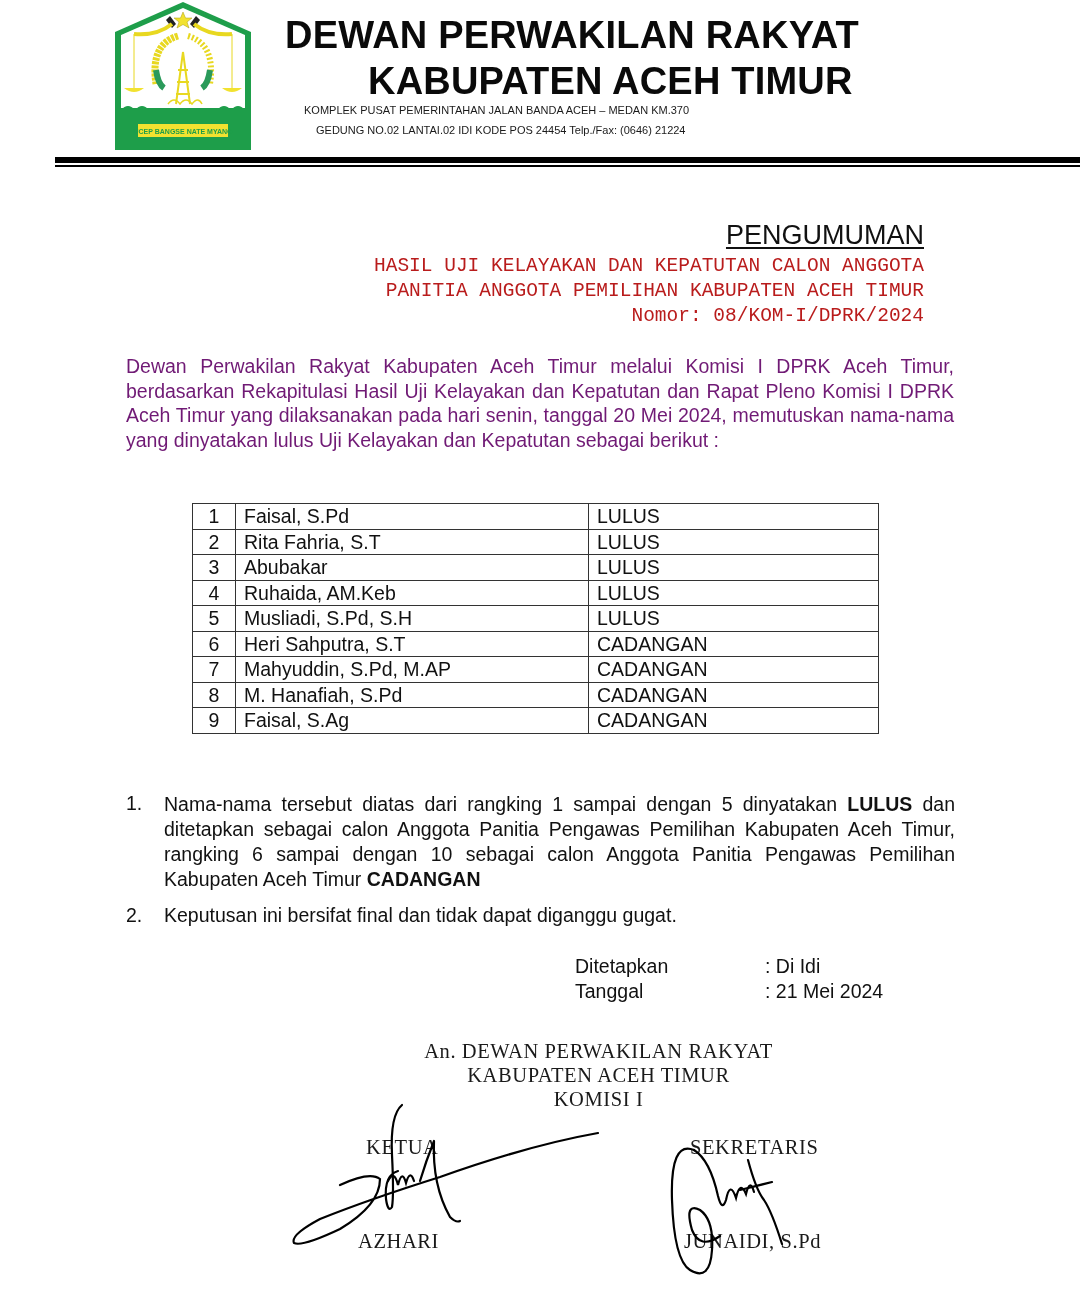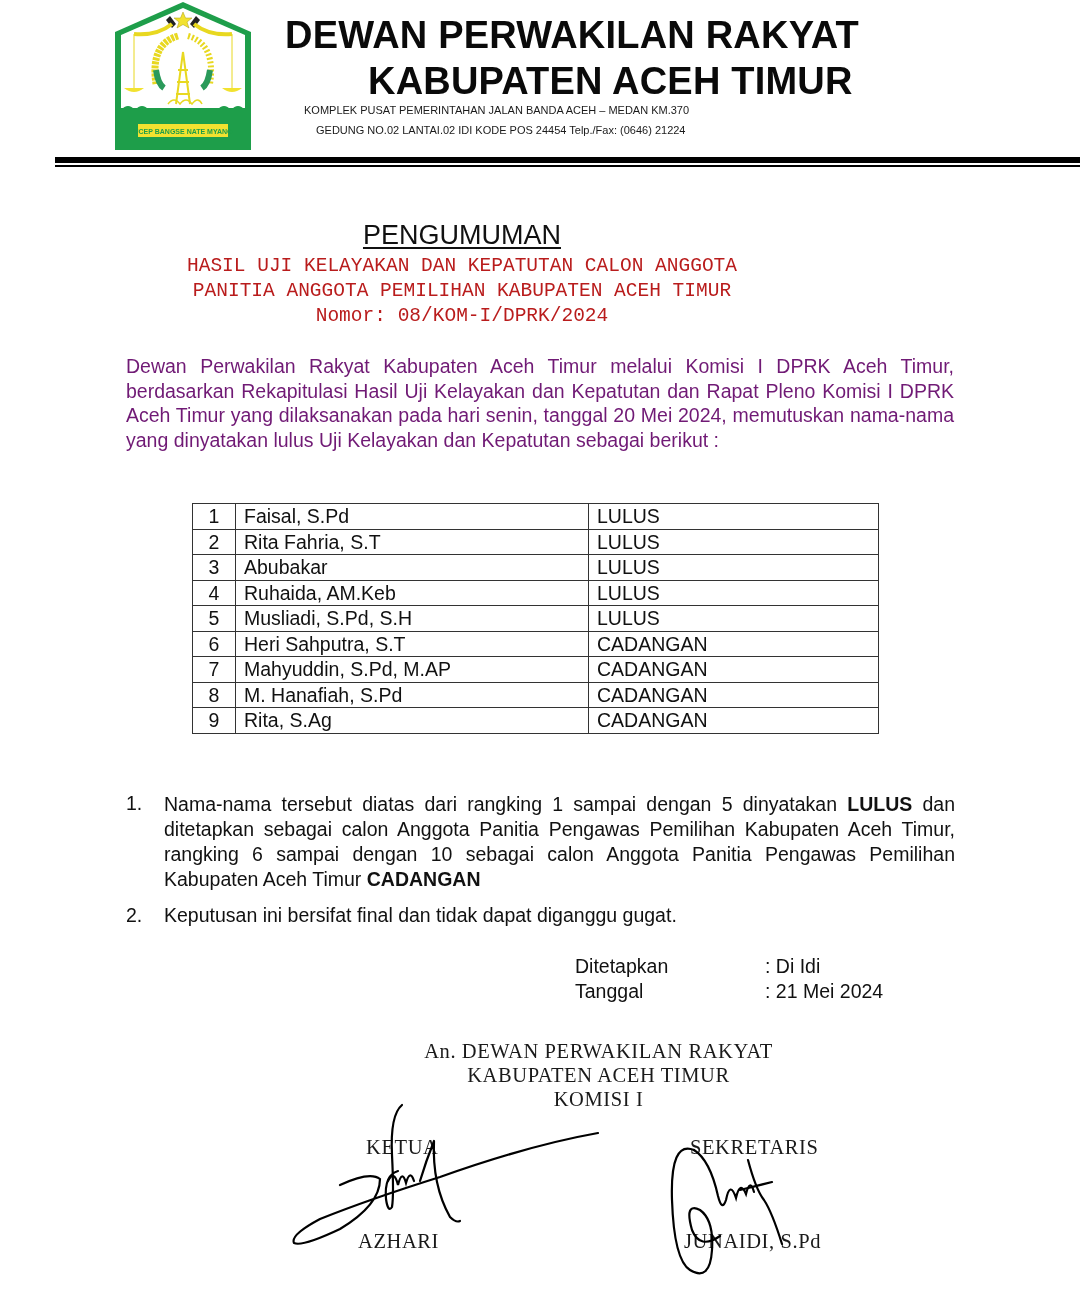--- a/index.html
+++ b/index.html
@@ -15,21 +15,21 @@
   #lh-line2 { left: 368px; top: 60px; }
   .lh-addr { font-size: 11px; white-space: nowrap; color: #1a1a1a; }
   #lh-addr1 { left: 304px; top: 104px; }
   #lh-addr2 { left: 316px; top: 124px; }
 
   
   #rule-thick { left: 55px; top: 157px; width: 1025px; height: 6px; background: #000; }
   #rule-thin { left: 55px; top: 165px; width: 1025px; height: 2px; background: #000; }
 
   
-  .center-block { left: 0; width: 924px; text-align: center; }
+  .center-block { left: 0; width: 924px; text-align: right; }
   #ann-title { top: 220px; font-size: 27px; }
   #ann-title span { text-decoration: underline; text-underline-offset: 3px; text-decoration-thickness: 2px; }
   .ann-sub { font-size: 19.5px; color: #b91c1c; font-family: Liberation Mono, monospace; }
   #ann-sub1 { top: 255px; }
   #ann-sub2 { top: 280px; }
   #ann-sub3 { top: 305px; }
 
   
   #intro { left: 126px; top: 354px; width: 828px; font-size: 19.5px; line-height: 24.6px; text-align: justify; color: #701a75; }
 
@@ -157,21 +157,21 @@
         <td class="name">Mahyuddin, S.Pd, M.AP</td>
         <td class="status">CADANGAN</td>
       </tr>
       <tr>
         <td class="no">8</td>
         <td class="name">M. Hanafiah, S.Pd</td>
         <td class="status">CADANGAN</td>
       </tr>
       <tr>
         <td class="no">9</td>
-        <td class="name">Rita, S.Ag</td>
+        <td class="name">Faisal, S.Ag</td>
         <td class="status">CADANGAN</td>
       </tr>
     </tbody>
 </table>
 
 <div id="li1-num" class="abs li-num">1.</div>
 <div id="li1-text" class="abs"><span>Nama-nama tersebut diatas dari rangking 1 sampai dengan 5 dinyatakan </span><b>LULUS</b><span> dan ditetapkan sebagai calon Anggota Panitia Pengawas Pemilihan Kabupaten Aceh Timur, rangking 6 sampai dengan 10 sebagai calon Anggota Panitia Pengawas Pemilihan Kabupaten Aceh Timur </span><b>CADANGAN</b></div>
 <div id="li2-num" class="abs li-num">2.</div>
 <div id="li2-text" class="abs">Keputusan ini bersifat final dan tidak dapat diganggu gugat.</div>
 

